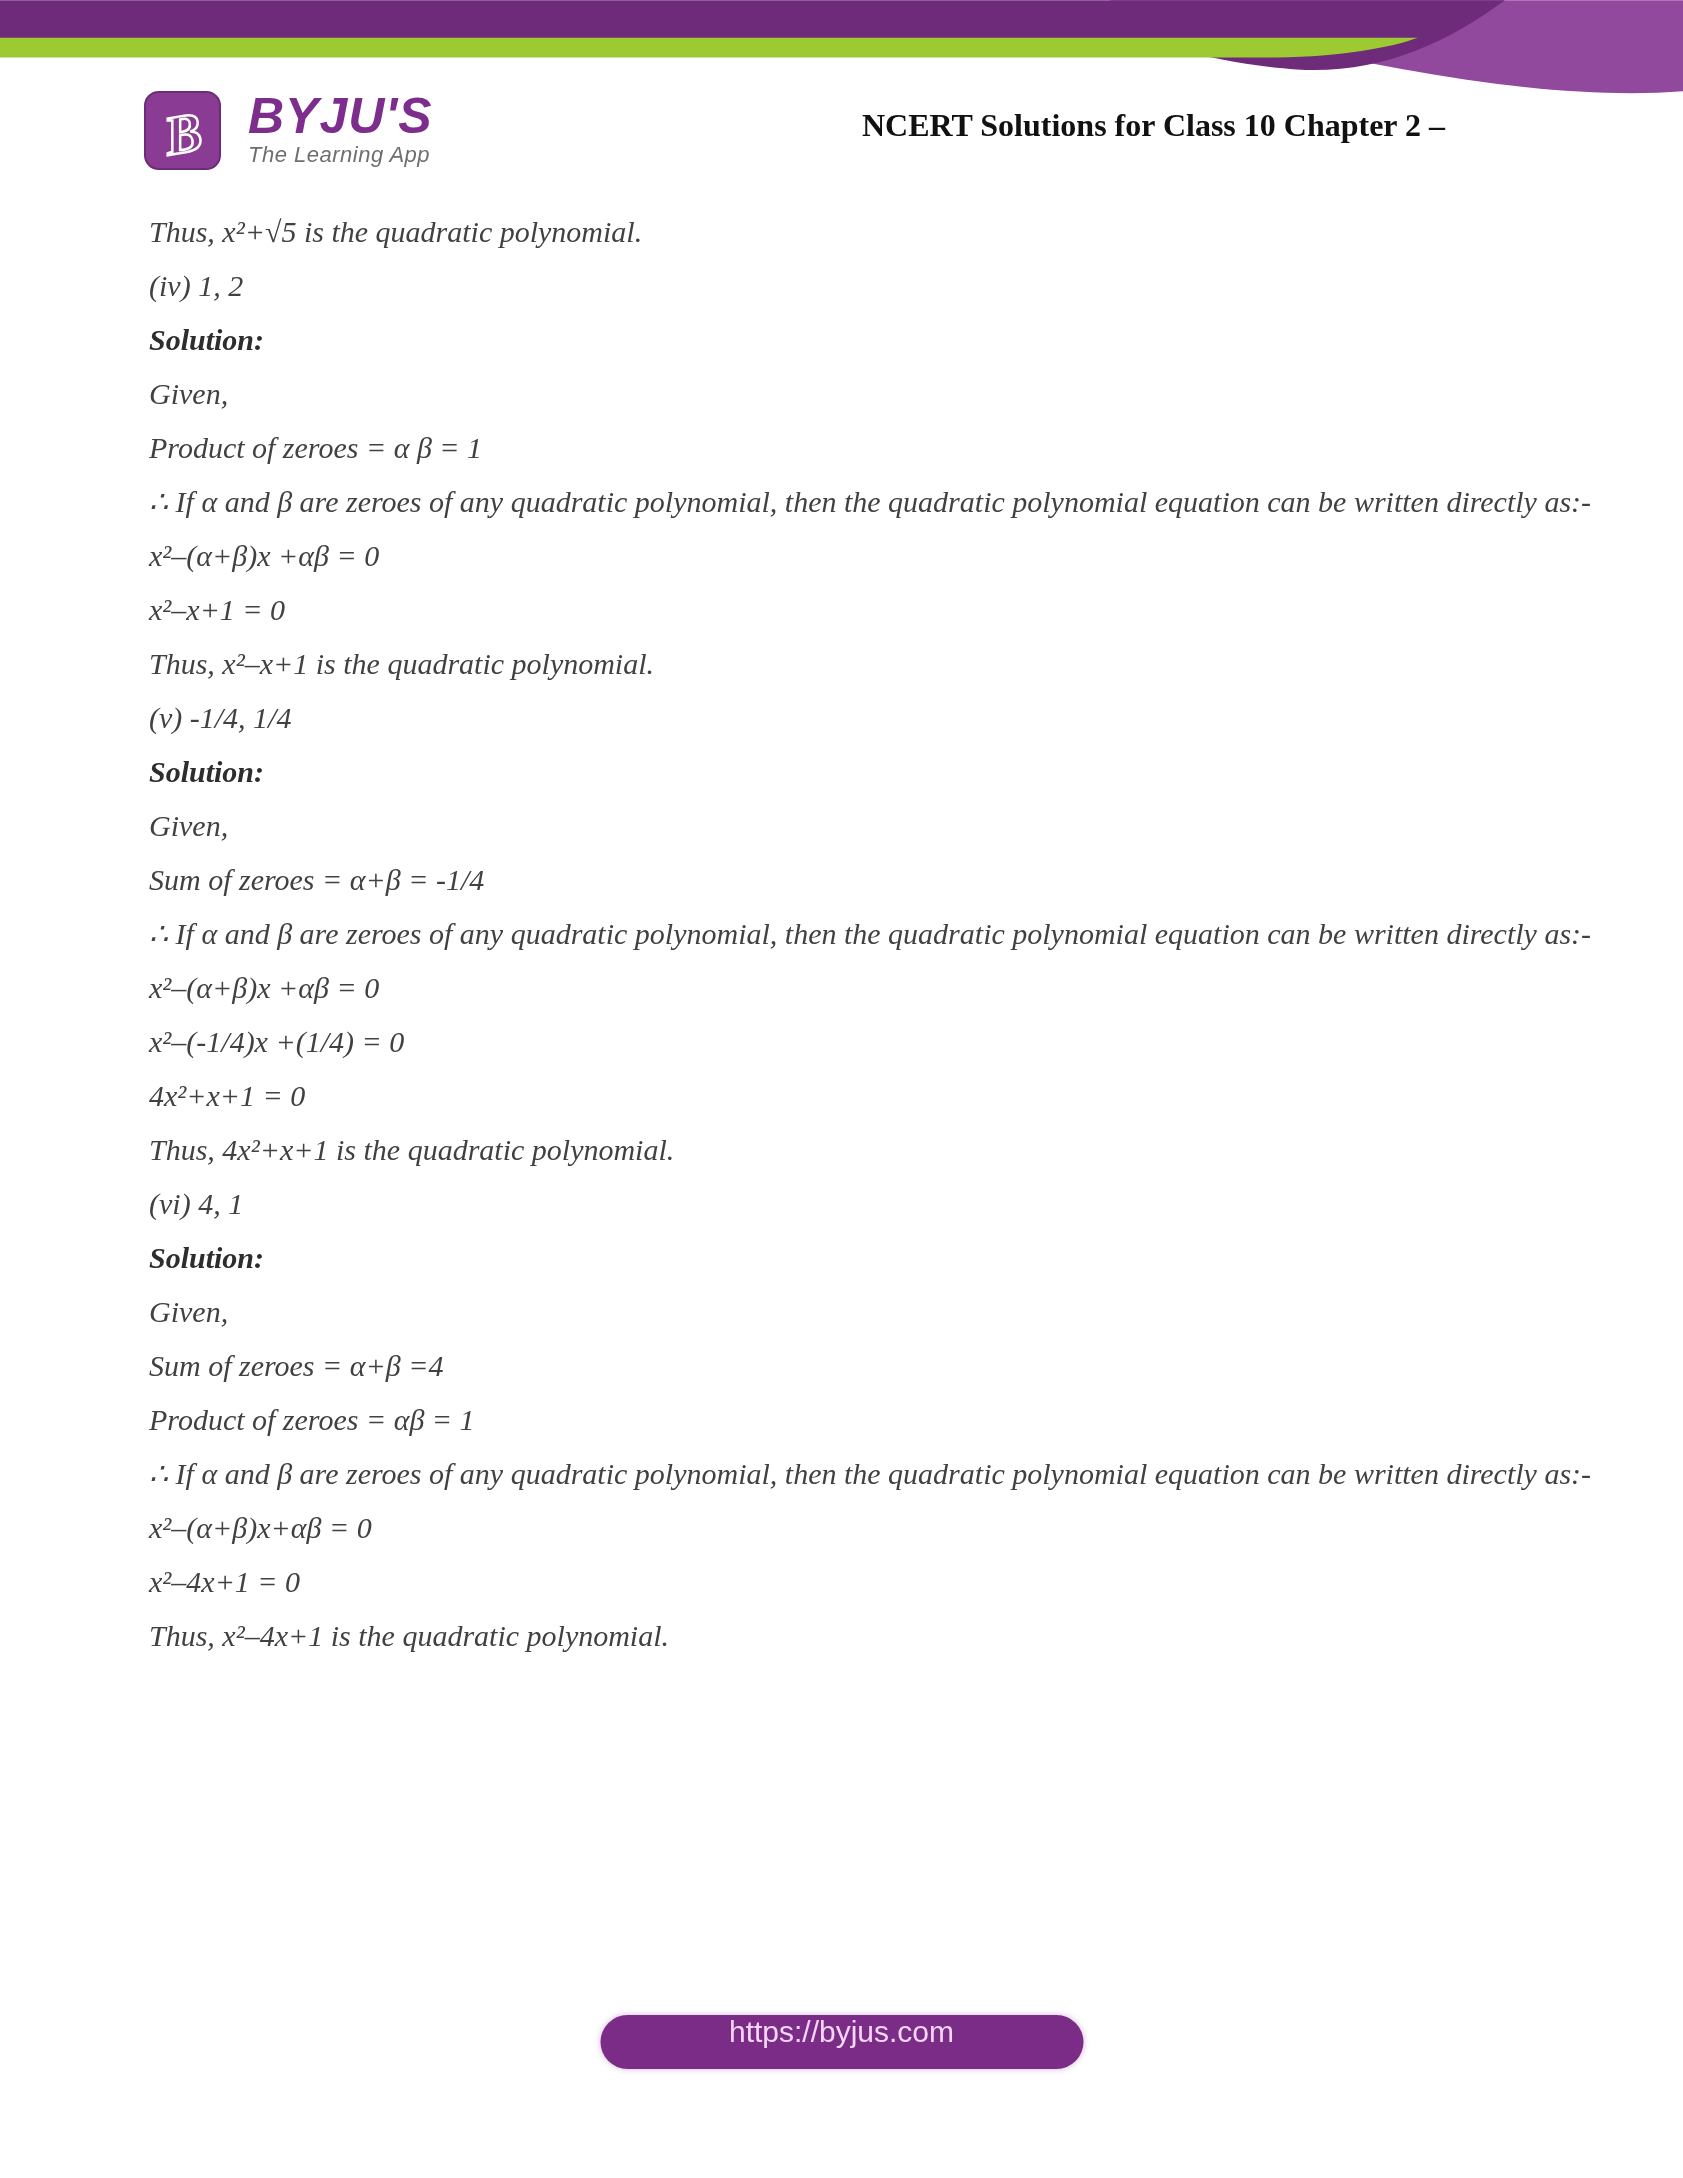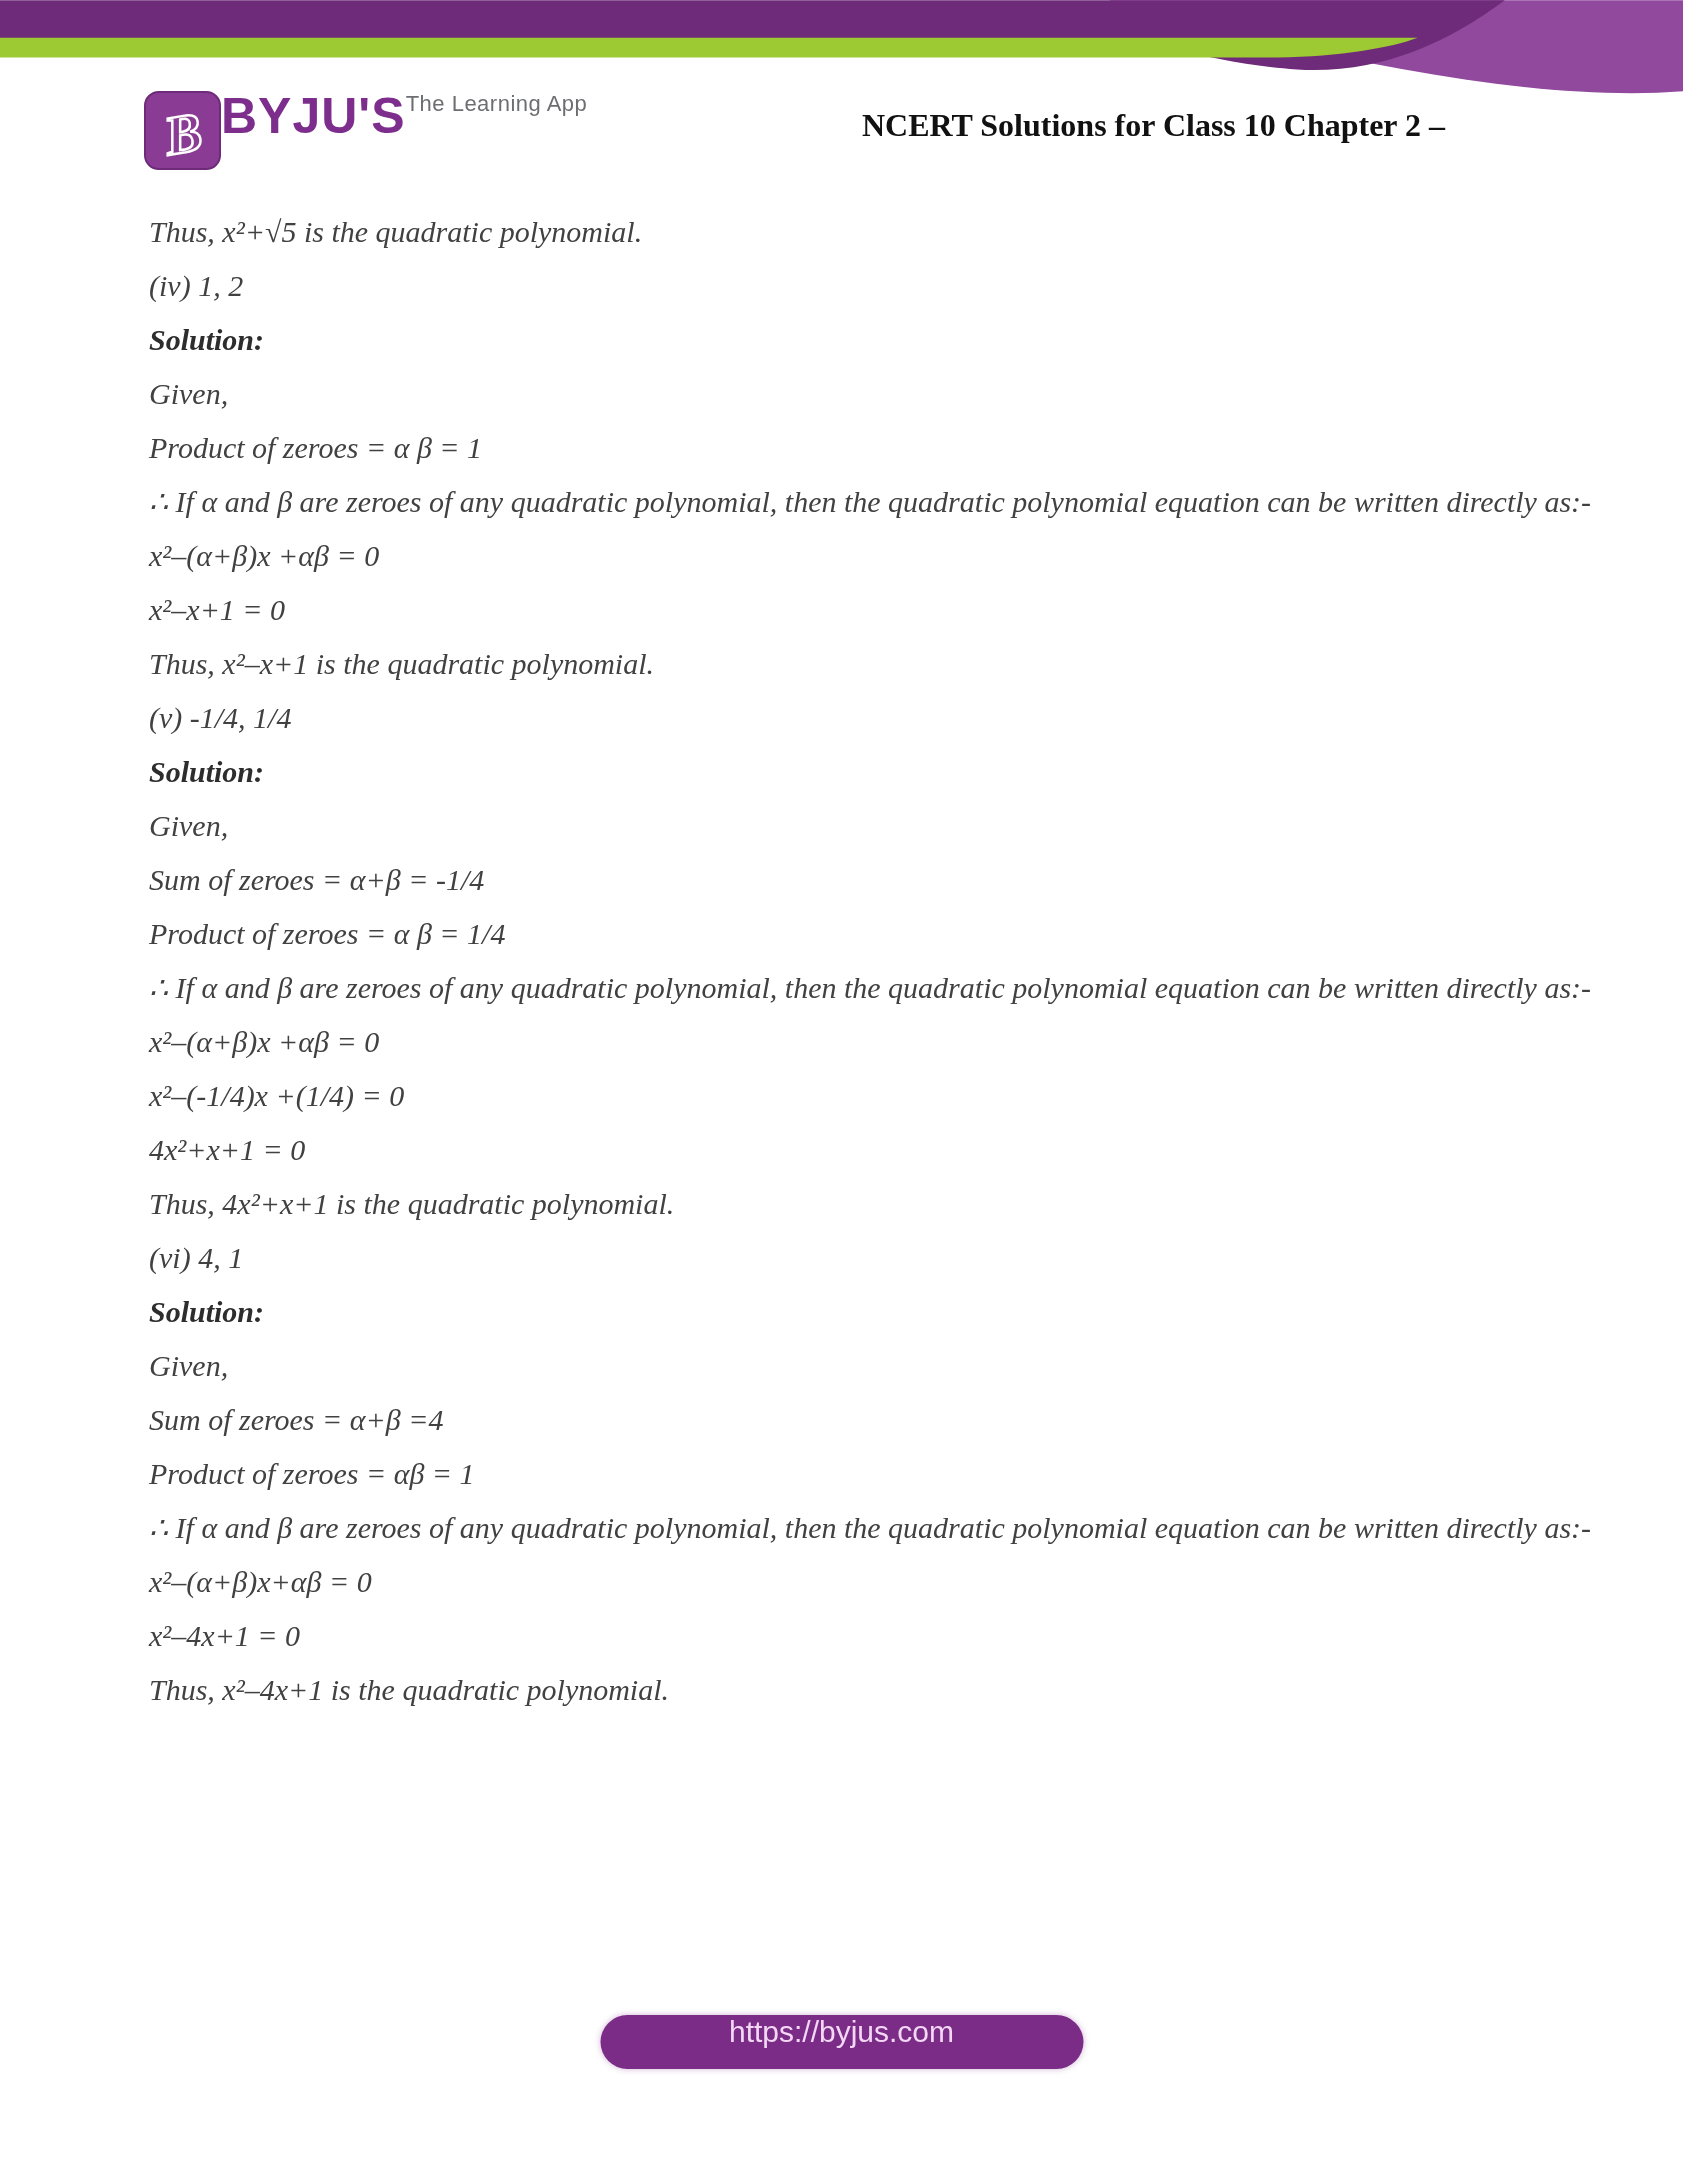--- a/index.html
+++ b/index.html
@@ -8,21 +8,21 @@
     width:1683px;height:2178px;
     background:#ffffff;
     overflow:hidden;
     font-family:"Liberation Serif", serif;
   }
   
   .banner-svg{position:absolute;top:0;left:0;display:block;}
   
   .logo{position:absolute;left:144px;top:91px;display:flex;align-items:flex-start;}
   .logo-icon{display:block;}
-  .logo-text{margin-left:0;display:flex;flex-direction:row;}
+  .logo-text{margin-left:27px;display:flex;flex-direction:column;font-style:italic;}
   .logo-wordmark{
     font-family:"Liberation Sans", sans-serif;
     font-weight:bold;font-size:50px;line-height:51px;
     color:#7d2e8d;letter-spacing:1px;
   }
   .logo-tagline{
     font-family:"Liberation Sans", sans-serif;
     font-size:22px;line-height:26px;color:#6d6e71;letter-spacing:0.5px;
   }
   
@@ -88,21 +88,20 @@
       <div class="line">Given,</div>
       <div class="line">Product of zeroes = α β = 1</div>
       <div class="line">∴ If α and β are zeroes of any quadratic polynomial, then the quadratic polynomial equation can be written directly as:-</div>
       <div class="line">x²–(α+β)x +αβ = 0</div>
       <div class="line">x²–x+1 = 0</div>
       <div class="line">Thus, x²–x+1 is the quadratic polynomial.</div>
       <div class="line">(v) -1/4, 1/4</div>
       <div class="line bold">Solution:</div>
       <div class="line">Given,</div>
       <div class="line">Sum of zeroes = α+β = -1/4</div>
-      <div class="line">Product of zeroes = α β = 1/4</div>
       <div class="line">∴ If α and β are zeroes of any quadratic polynomial, then the quadratic polynomial equation can be written directly as:-</div>
       <div class="line">x²–(α+β)x +αβ = 0</div>
       <div class="line">x²–(-1/4)x +(1/4) = 0</div>
       <div class="line">4x²+x+1 = 0</div>
       <div class="line">Thus, 4x²+x+1 is the quadratic polynomial.</div>
       <div class="line">(vi) 4, 1</div>
       <div class="line bold">Solution:</div>
       <div class="line">Given,</div>
       <div class="line">Sum of zeroes = α+β =4</div>
       <div class="line">Product of zeroes = αβ = 1</div>

